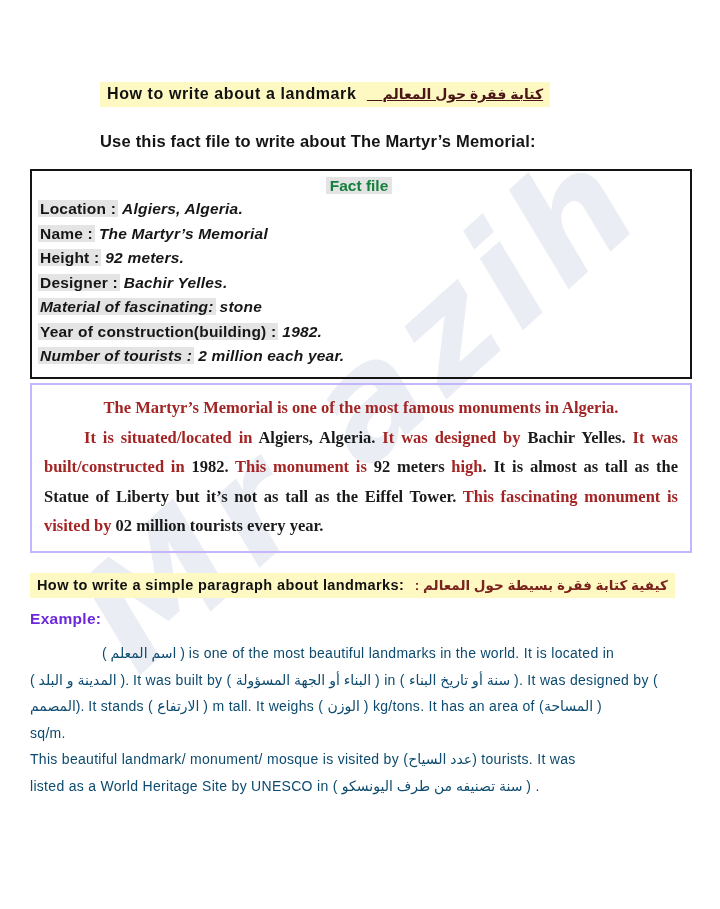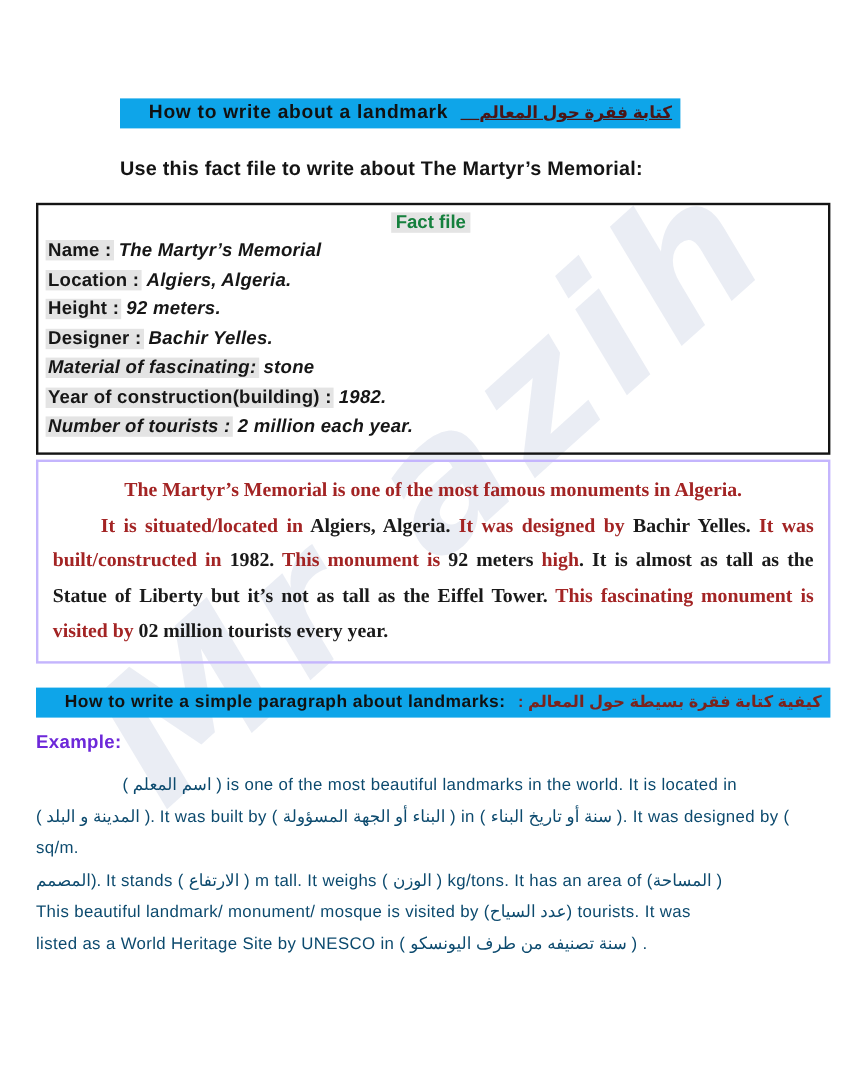--- a/index.html
+++ b/index.html
@@ -9,22 +9,22 @@
   }
   
   .watermark{
     position:absolute;left:-130px;top:320px;width:980px;text-align:center;
     font-family:"DejaVu Sans",sans-serif;font-weight:bold;font-style:italic;
     font-size:150px;letter-spacing:10px;color:rgba(122,140,186,0.16);
     transform:rotate(-42deg);white-space:nowrap;pointer-events:none;user-select:none;
   }
   
   .band{
-    position:absolute;display:inline-block;background:#0ea5e9;
-    padding:3px 7px 4px 24px;white-space:nowrap;
+    position:absolute;display:inline-block;background:#fef9c3;
+    padding:3px 7px 4px 7px;white-space:nowrap;
   }
   .band1{left:100px;top:82px;}
   .band2{left:30px;top:573px;}
   .band .en{font-weight:bold;color:#111111;}
   .band1 .en{font-size:16px;letter-spacing:0.6px;}
   .band2 .en{font-size:14.5px;letter-spacing:0.4px;}
   .band .ar{font-weight:bold;}
   .band1 .ar{font-size:14px;color:#4a1616;text-decoration:underline;margin-left:6px;}
   .band2 .ar{font-size:13.5px;color:#7a241e;margin-left:6px;}
   .subheading{
@@ -79,24 +79,24 @@
     <span class="ar" dir="rtl">كتابة فقرة حول المعالم__</span>
   </div>
 
   <div class="subheading">Use this fact file to write about The Martyr’s Memorial:</div>
 
   <div class="fact-box">
     <div class="fact-title">
       <span>Fact file</span>
     </div>
     <div class="fact-row">
-      <span class="flabel">Name :</span><span class="fvalue">The Martyr’s Memorial</span>
+      <span class="flabel">Location :</span><span class="fvalue">Algiers, Algeria.</span>
     </div>
     <div class="fact-row">
-      <span class="flabel">Location :</span><span class="fvalue">Algiers, Algeria.</span>
+      <span class="flabel">Name :</span><span class="fvalue">The Martyr’s Memorial</span>
     </div>
     <div class="fact-row">
       <span class="flabel">Height :</span><span class="fvalue">92 meters.</span>
     </div>
     <div class="fact-row">
       <span class="flabel">Designer :</span><span class="fvalue">Bachir Yelles.</span>
     </div>
     <div class="fact-row lab-italic">
       <span class="flabel">Material of fascinating:</span><span class="fvalue">stone</span>
     </div>
@@ -116,19 +116,19 @@
   <div class="band band2">
     <span class="en">How to write a simple paragraph about landmarks:</span>
     <span class="ar" dir="rtl">كيفية كتابة فقرة بسيطة حول المعالم :</span>
   </div>
 
   <div class="example-heading">Example:</div>
 
   <div class="example-lines">
     <div class="xline indent">( اسم المعلم ) is one of the most beautiful landmarks in the world. It is located in</div>
     <div class="xline">( المدينة و البلد ). It was built by ( البناء أو الجهة المسؤولة ) in ( سنة أو تاريخ البناء ). It was designed by (</div>
+    <div class="xline">المصمم). It stands ( الارتفاع ) m tall. It weighs ( الوزن ) kg/tons. It has an area of (المساحة )</div>
     <div class="xline">sq/m.</div>
-    <div class="xline">المصمم). It stands ( الارتفاع ) m tall. It weighs ( الوزن ) kg/tons. It has an area of (المساحة )</div>
     <div class="xline">This beautiful landmark/ monument/ mosque is visited by (عدد السياح) tourists. It was</div>
     <div class="xline">listed as a World Heritage Site by UNESCO in ( سنة تصنيفه من طرف اليونسكو ) .</div>
   </div>
 
 </div>
 
 </body></html>

